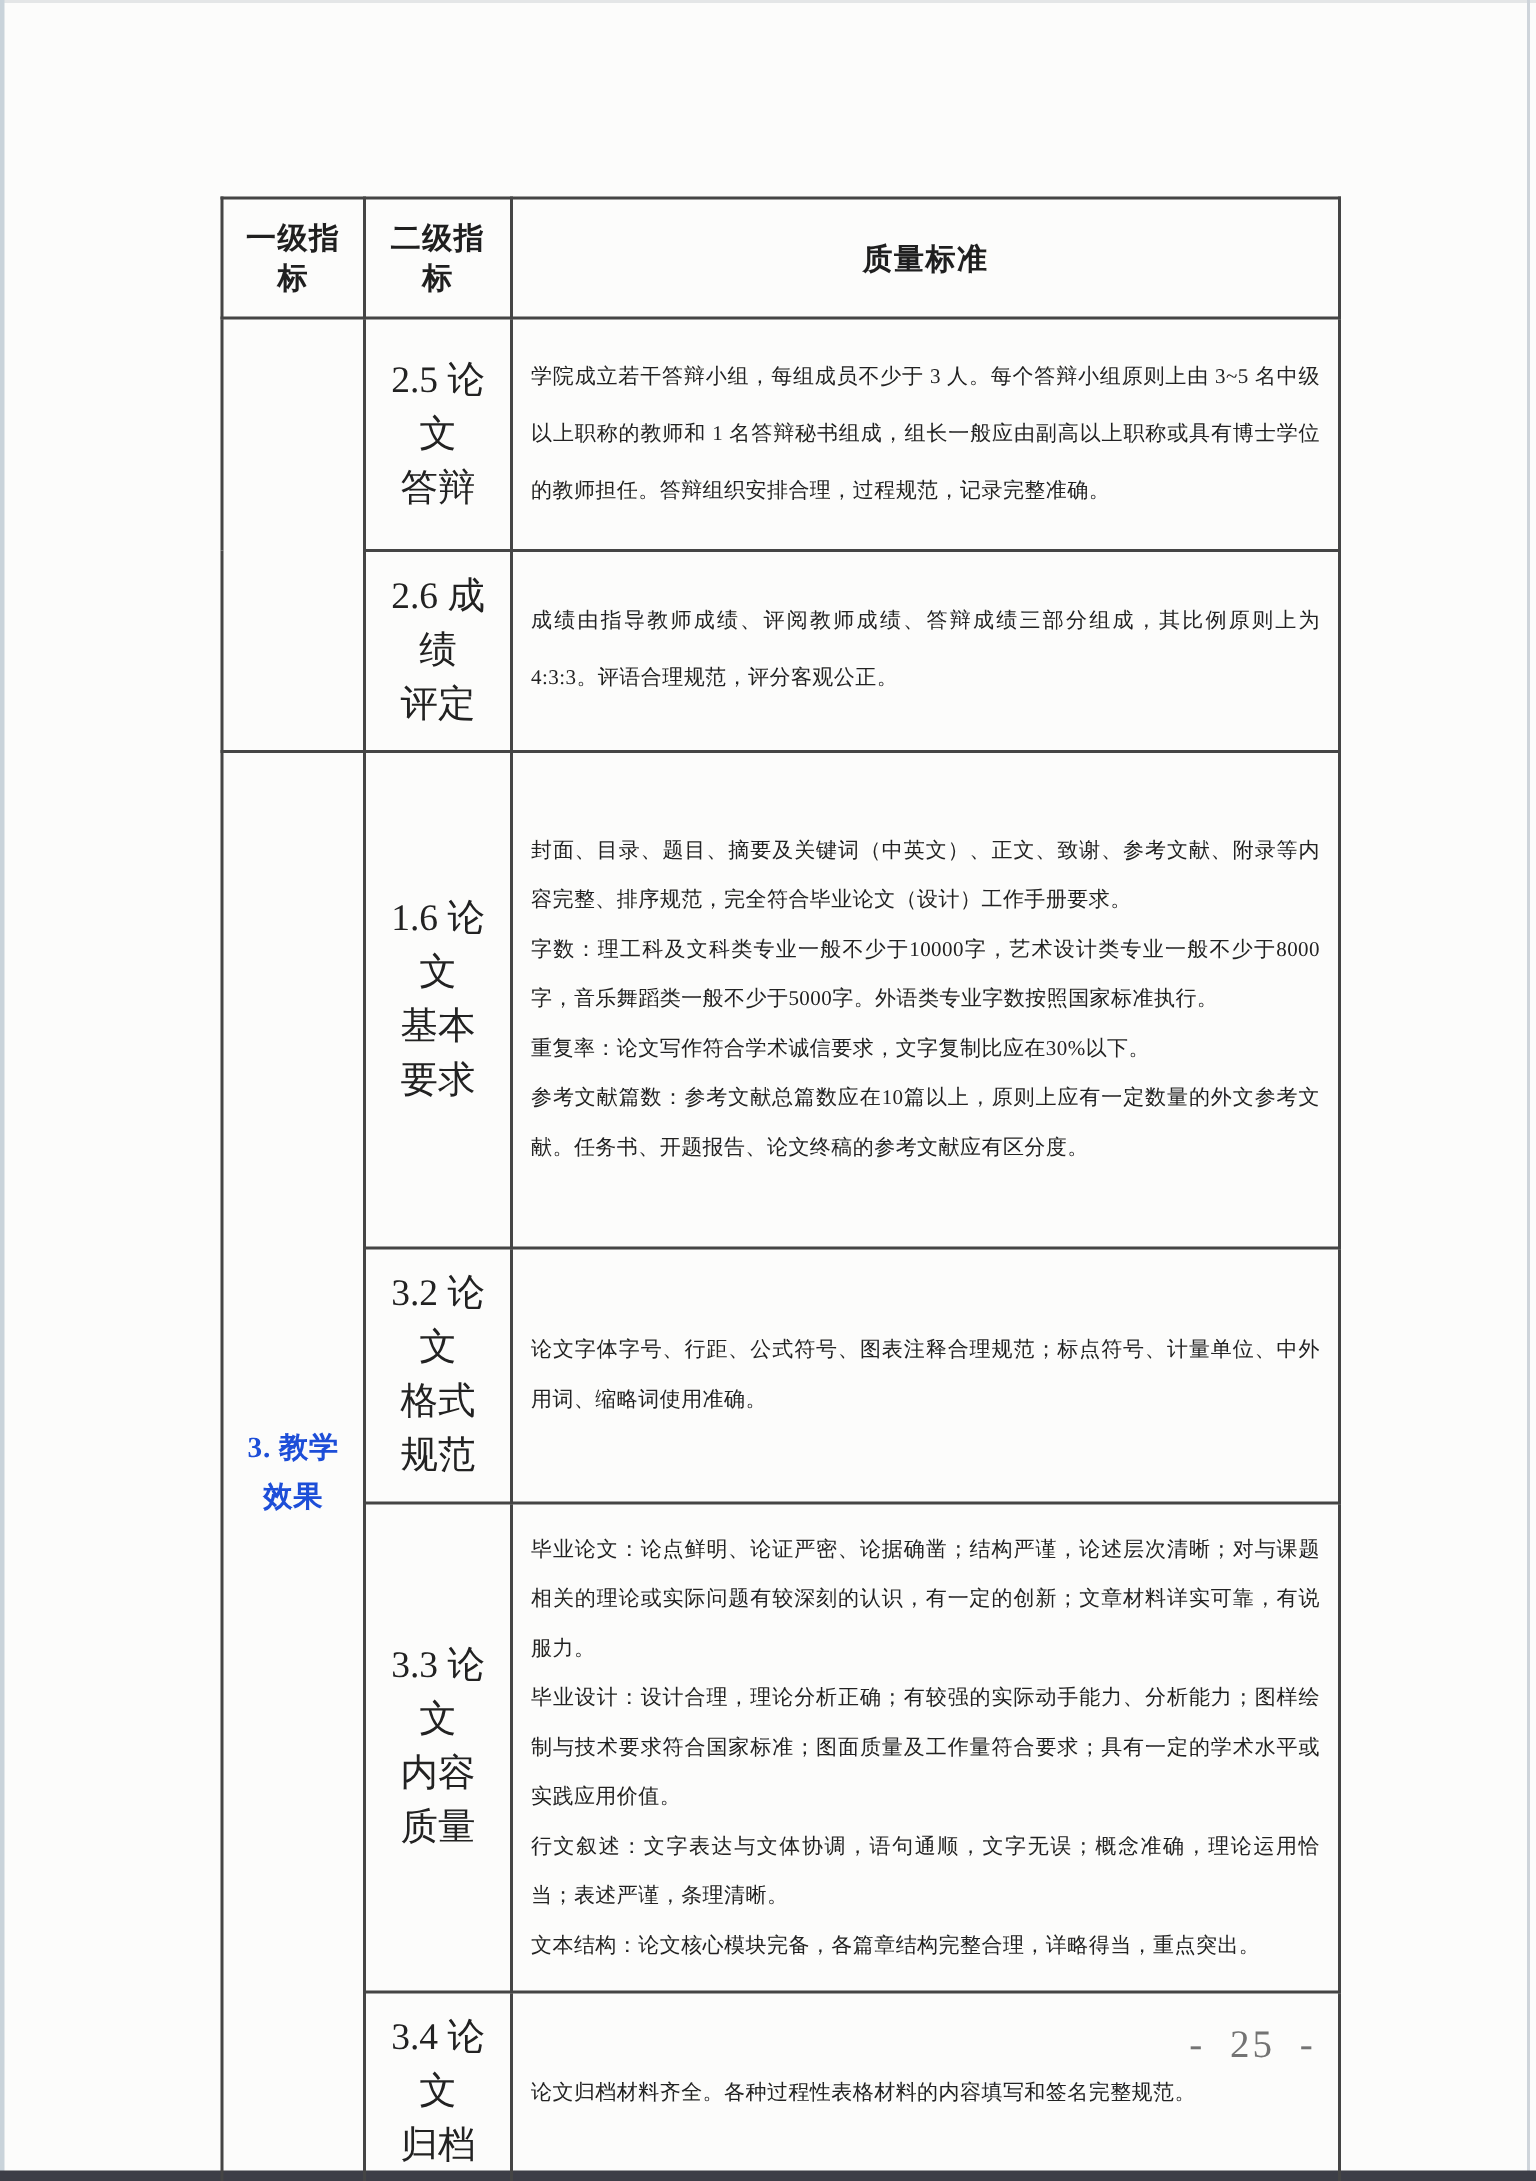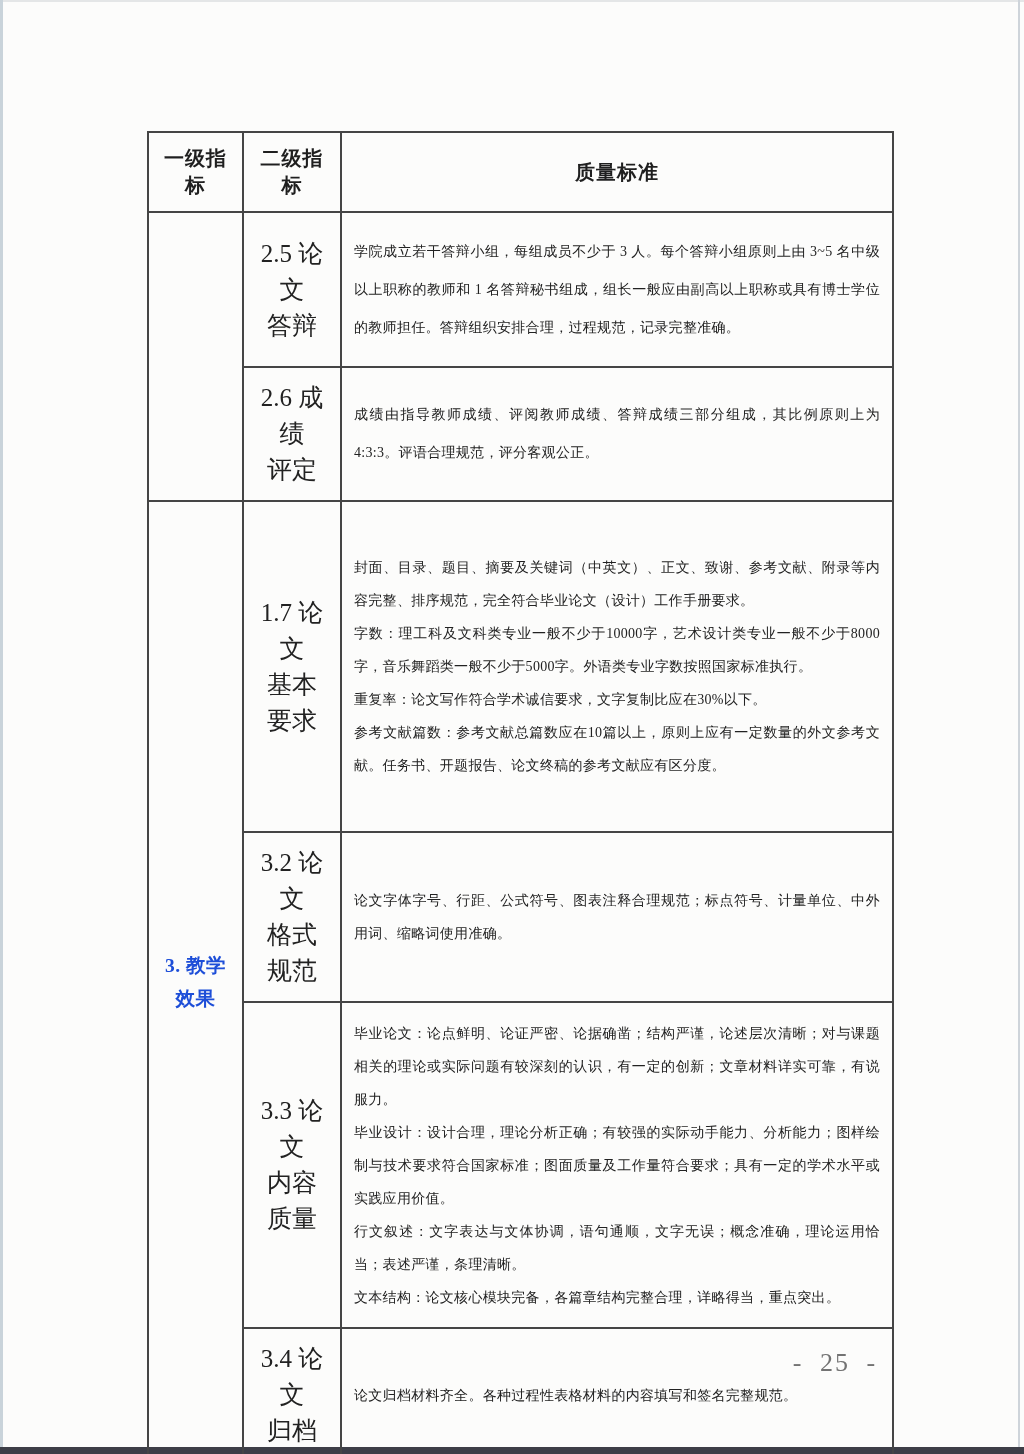--- a/index.html
+++ b/index.html
@@ -139,21 +139,21 @@
       <td class="content-cell loose">
         <p>成绩由指导教师成绩、评阅教师成绩、答辩成绩三部分组成，其比例原则上为 4:3:3。评语合理规范，评分客观公正。</p>
       </td>
     </tr>
     <tr style="height:331px;">
       <td class="group-cell" rowspan="4">
         <div>3. 教学</div>
         <div>效果</div>
       </td>
       <td class="label-cell">
-        <div>1.7 论文</div>
+        <div>1.6 论文</div>
         <div>基本要求</div>
       </td>
       <td class="content-cell tight">
         <p>封面、目录、题目、摘要及关键词（中英文）、正文、致谢、参考文献、附录等内容完整、排序规范，完全符合毕业论文（设计）工作手册要求。</p>
         <p>字数：理工科及文科类专业一般不少于10000字，艺术设计类专业一般不少于8000字，音乐舞蹈类一般不少于5000字。外语类专业字数按照国家标准执行。</p>
         <p>重复率：论文写作符合学术诚信要求，文字复制比应在30%以下。</p>
         <p>参考文献篇数：参考文献总篇数应在10篇以上，原则上应有一定数量的外文参考文献。任务书、开题报告、论文终稿的参考文献应有区分度。</p>
       </td>
     </tr>
     <tr style="height:116px;">

